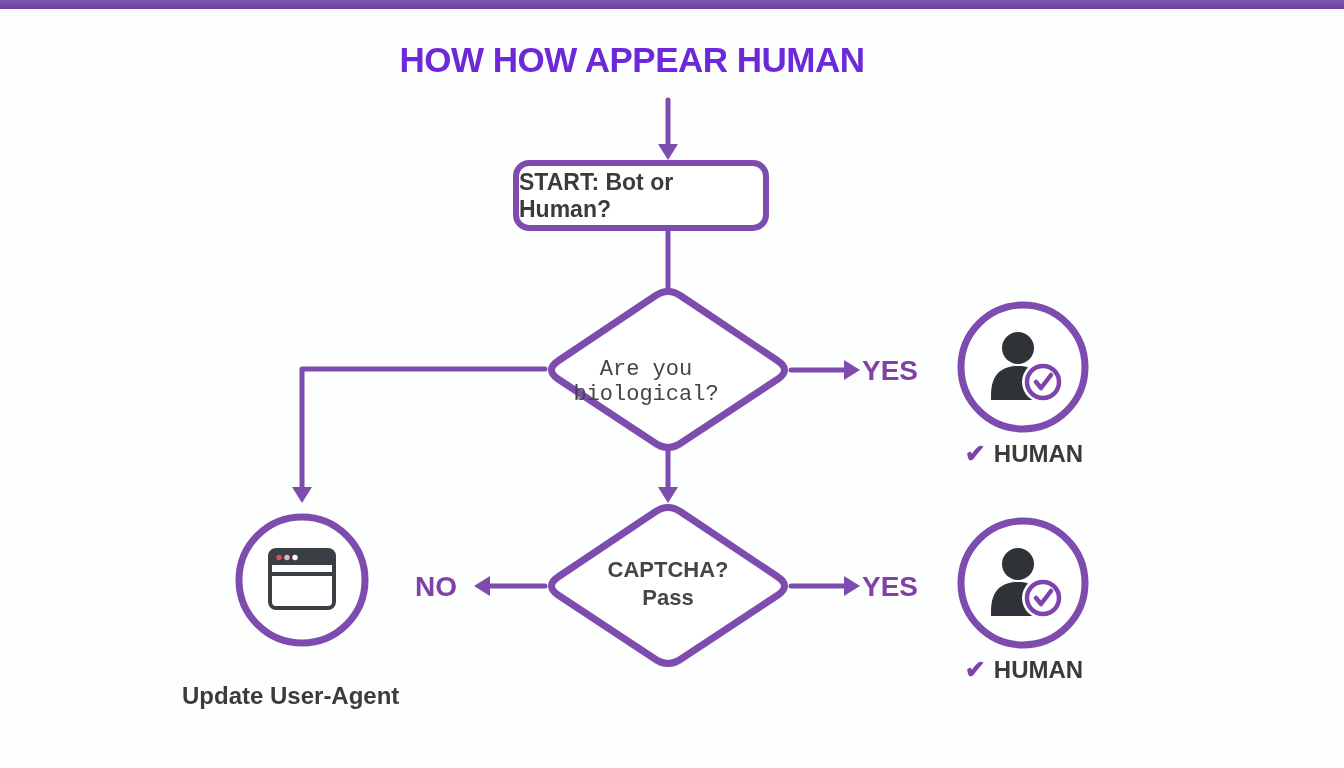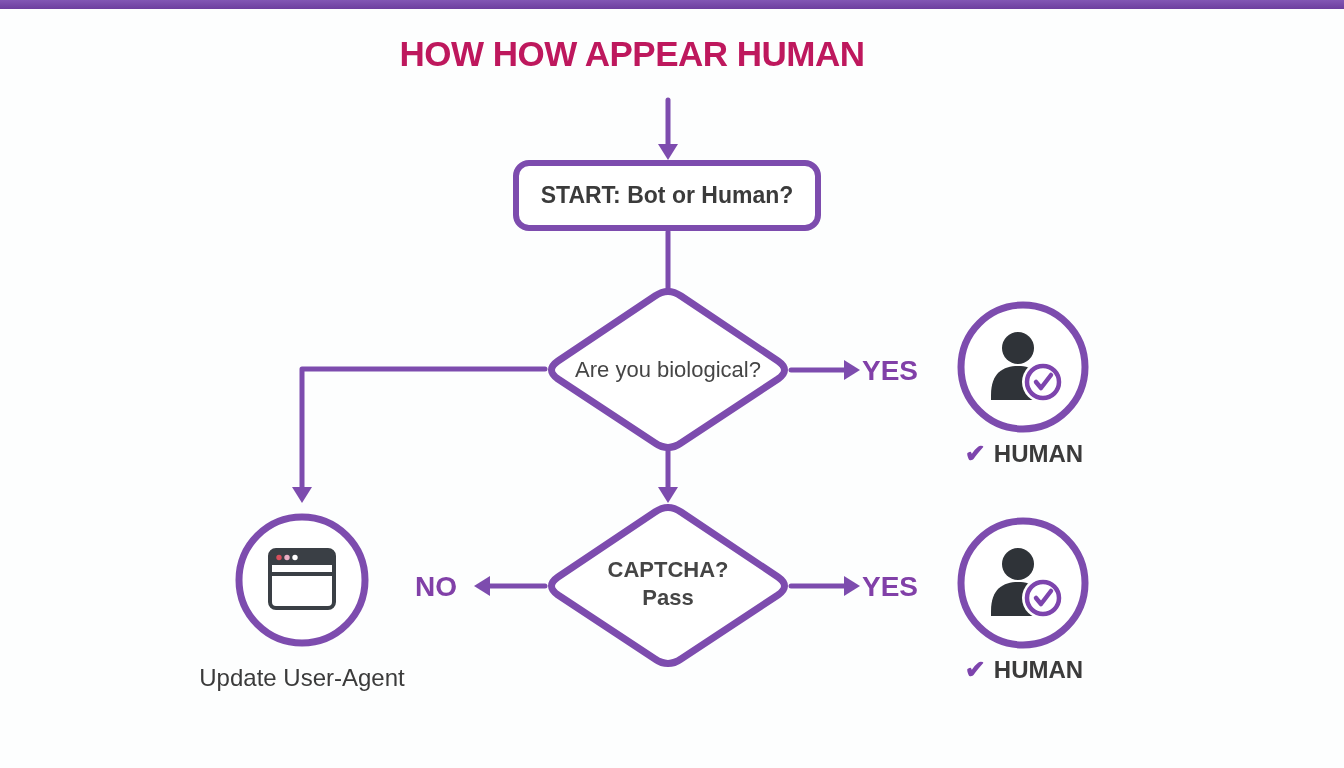--- a/index.html
+++ b/index.html
@@ -13,58 +13,59 @@
     font-family: "Liberation Sans", sans-serif;
   }
   .top-bar {
     position: absolute;
     left: 0; top: 0;
     width: 1344px; height: 9px;
     background: linear-gradient(#8257b4, #6d3f9e);
   }
   .page-title {
     position: absolute;
-    left: 332px; top: 34px;
+    left: 332px; top: 40px;
     width: 600px;
     text-align: center;
     font-size: 35px;
     font-weight: 700;
     letter-spacing: -0.5px;
-    color: #be185d;
+    color: #6d28d9;
   }
   #diagram-svg {
     position: absolute;
     left: 0; top: 0;
   }
   .start-node {
     position: absolute;
     left: 513px; top: 160px;
-    width: 308px; height: 71px;
+    width: 256px; height: 71px;
     background: #ffffff;
     border: 6px solid #7d4cae;
     border-radius: 16px;
     display: flex;
     align-items: center;
     justify-content: center;
   }
   .start-node span {
     font-size: 23px;
     font-weight: 700;
     color: #3b3b3b;
   }
   .decision-text {
     position: absolute;
     width: 250px;
     text-align: center;
     color: #454545;
   }
   .decision-text.d1 {
-    left: 543px; top: 357px;
+    left: 521px; top: 357px;
     font-size: 22px;
     font-weight: 500;
+    font-family: Liberation Mono, monospace;
   }
   .decision-text.d2 {
     left: 543px; top: 556px;
     font-size: 22px;
     font-weight: 600;
     line-height: 28px;
   }
   .branch-label {
     position: absolute;
     font-size: 28px;
@@ -89,25 +90,24 @@
     font-size: 25px;
     font-weight: 700;
   }
   .outcome-label .word {
     color: #3b3b3b;
     font-size: 24px;
     font-weight: 700;
   }
   .action-label {
     position: absolute;
-    left: 182px; top: 664px;
+    left: 182px; top: 682px;
     width: 240px;
-    text-align: center;
     font-size: 24px;
-    font-weight: 400;
+    font-weight: 700;
     color: #3b3b3b;
   }
 </style>
 </head>
 <body>
 
 <div id="canvas">
 
   <div class="top-bar"></div>
 

